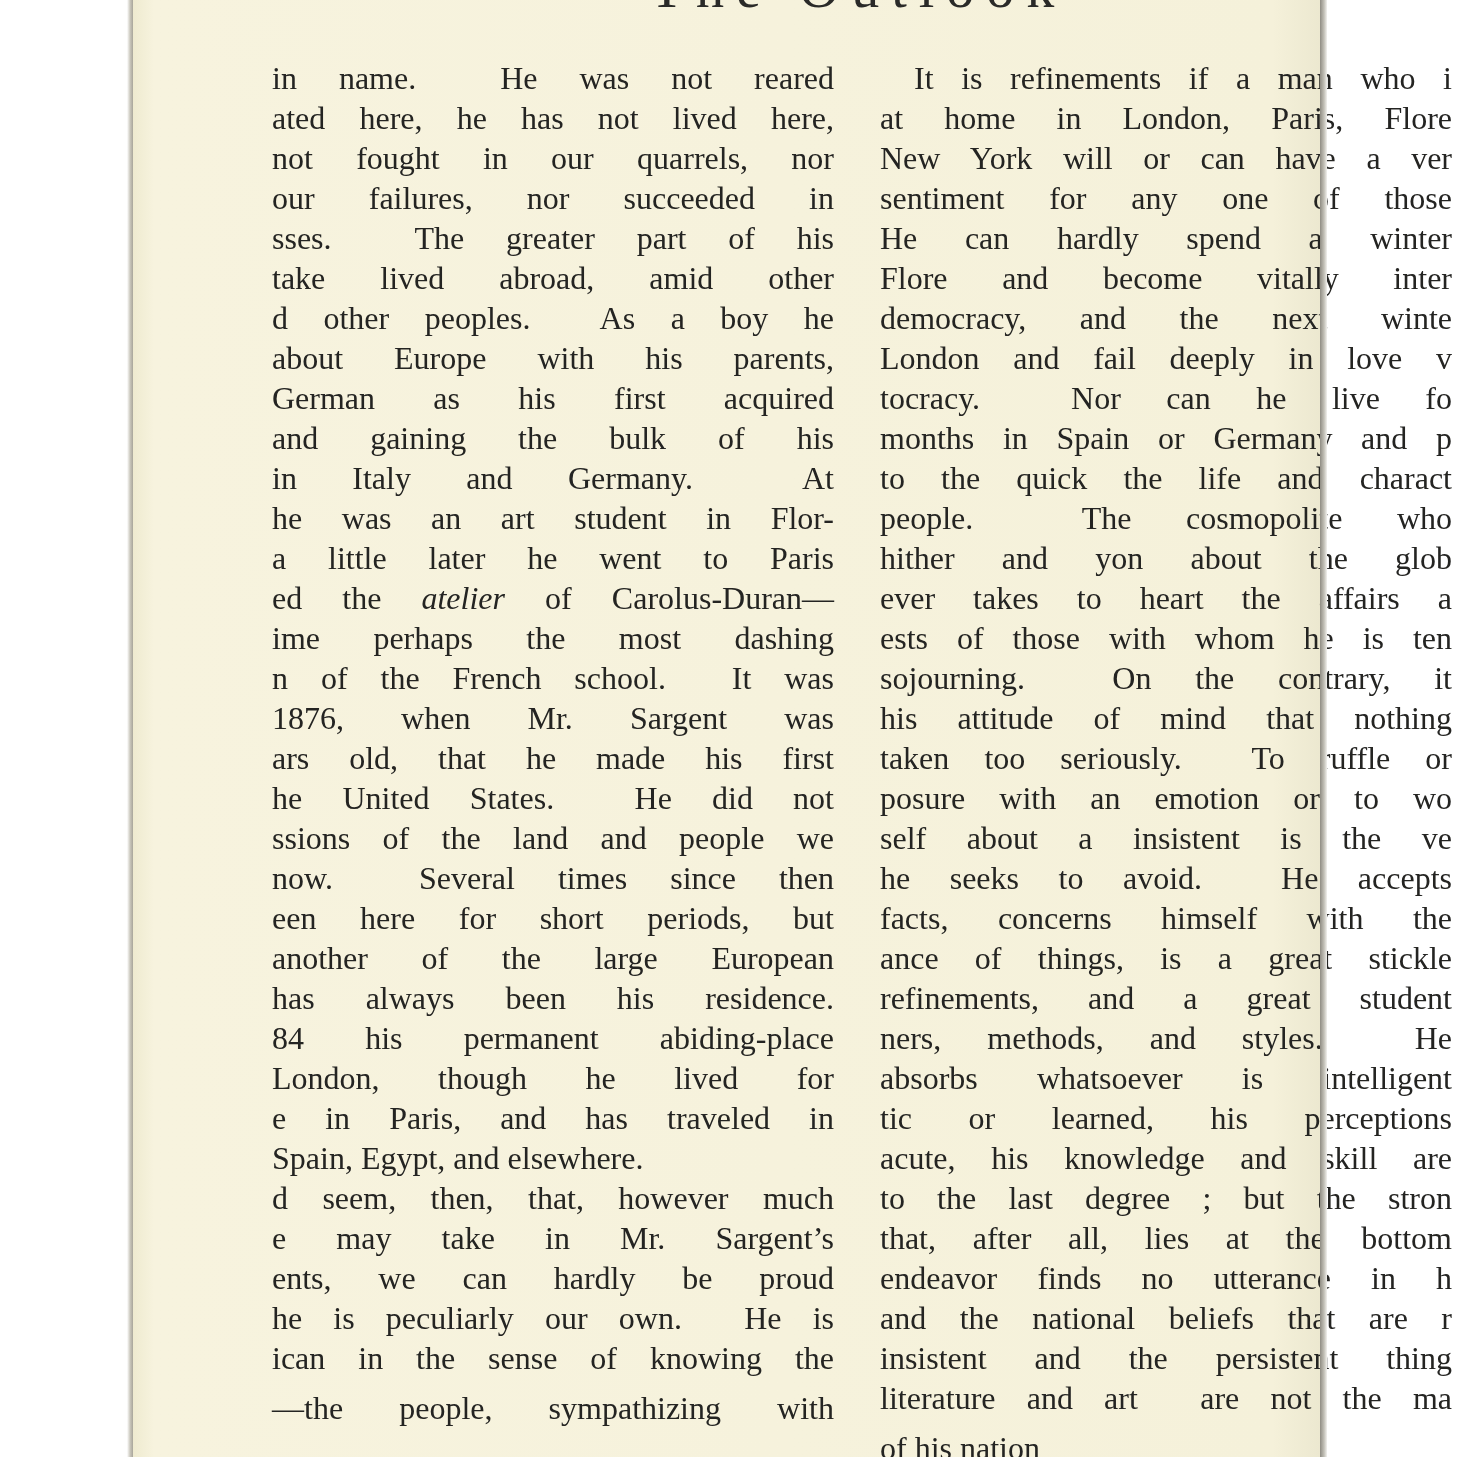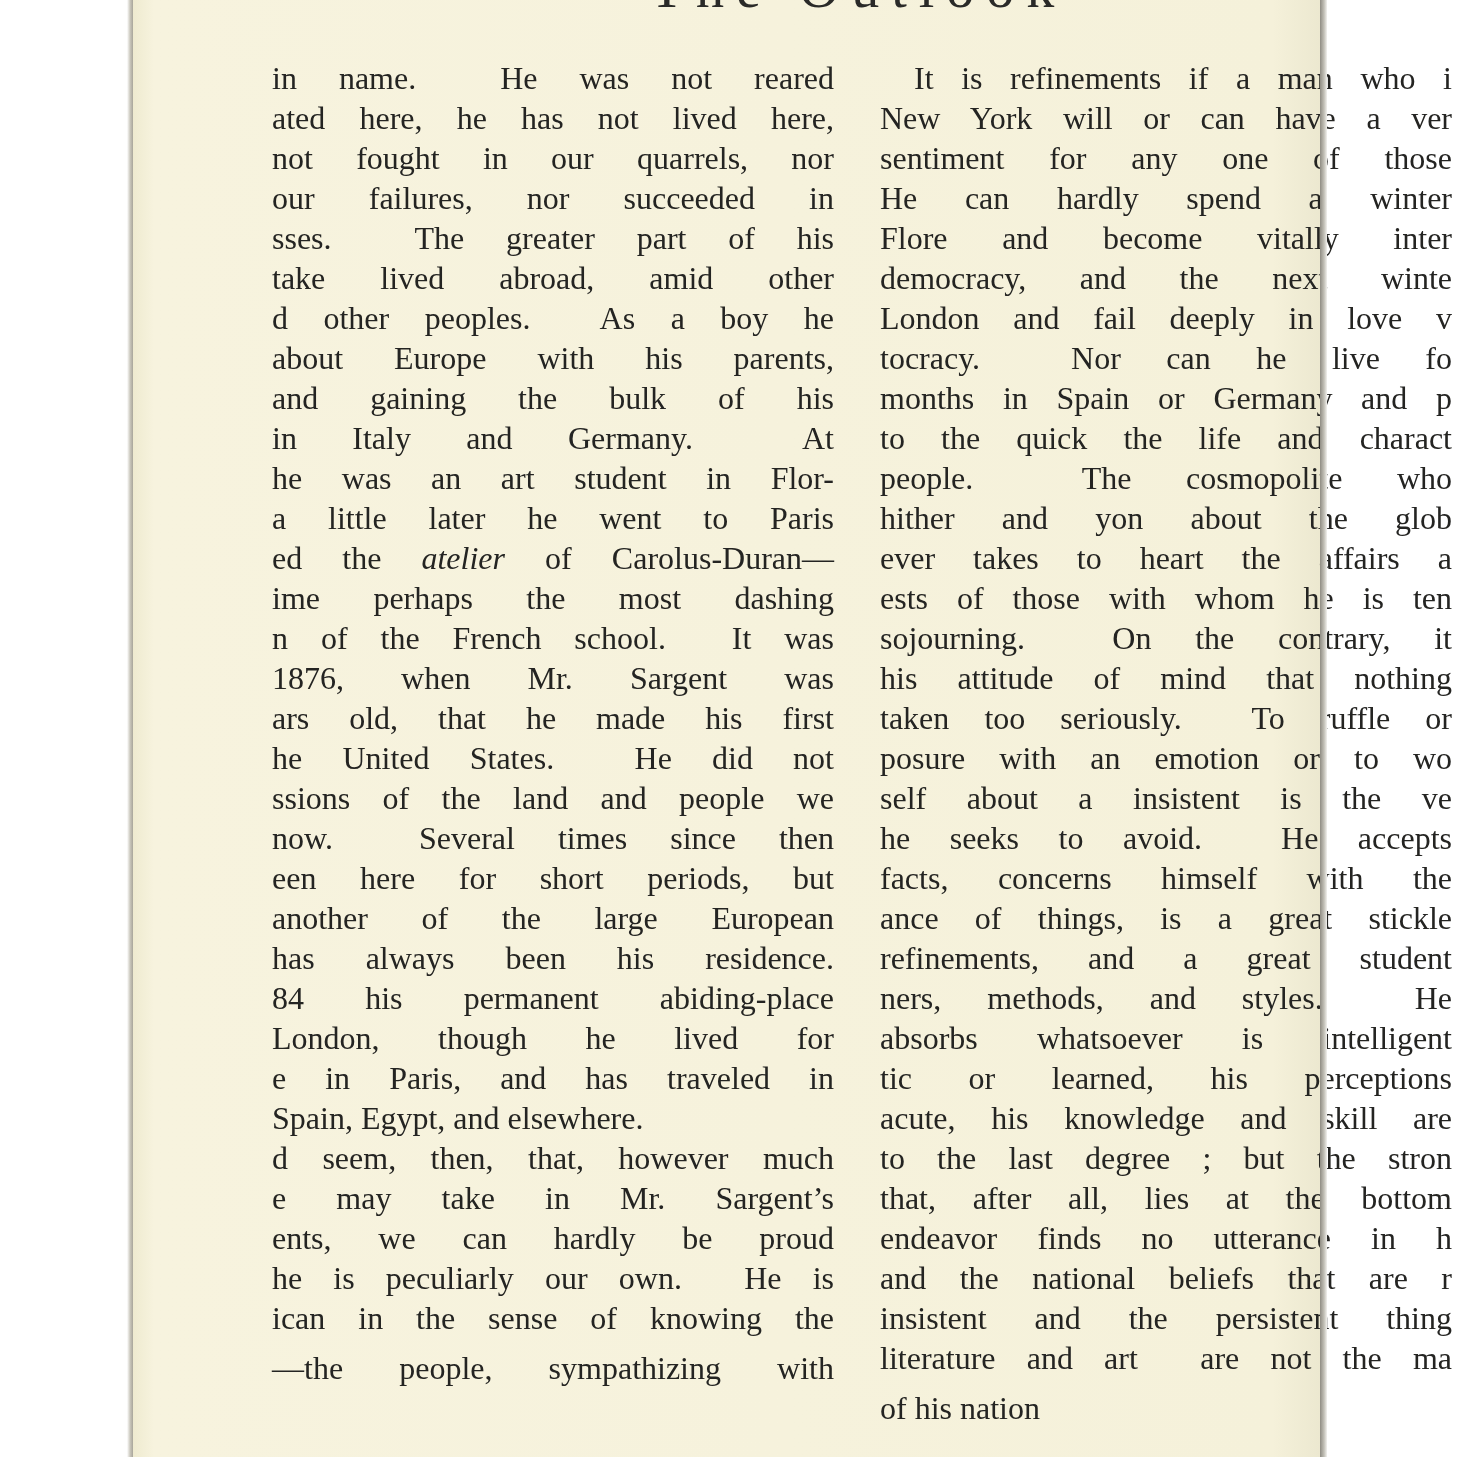--- a/index.html
+++ b/index.html
@@ -61,20 +61,21 @@
     </div>
     <div class="col col-left">
         <div class="line">in name.&nbsp; He was not reared</div>
         <div class="line">ated here, he has not lived here,</div>
         <div class="line">not fought in our quarrels, nor</div>
         <div class="line">our failures, nor succeeded in</div>
         <div class="line">sses.&nbsp; The greater part of his</div>
         <div class="line">take lived abroad, amid other</div>
         <div class="line">d other peoples.&nbsp; As a boy he</div>
         <div class="line">about Europe with his parents,</div>
+        <div class="line">German as his first acquired</div>
         <div class="line">and gaining the bulk of his</div>
         <div class="line">in Italy and Germany.&nbsp; At</div>
         <div class="line">he was an art student in Flor-</div>
         <div class="line">a little later he went to Paris</div>
         <div class="line"><span>ed the </span><span class="it">atelier</span><span> of Carolus-Duran—</span></div>
         <div class="line">ime perhaps the most dashing</div>
         <div class="line">n of the French school.&nbsp; It was</div>
         <div class="line">1876, when Mr. Sargent was</div>
         <div class="line">ars old, that he made his first</div>
         <div class="line">he United States.&nbsp; He did not</div>
@@ -89,20 +90,21 @@
         <div class="line rag">Spain, Egypt, and elsewhere.</div>
         <div class="line">d seem, then, that, however much</div>
         <div class="line">e may take in Mr. Sargent’s</div>
         <div class="line">ents, we can hardly be proud</div>
         <div class="line">he is peculiarly our own.&nbsp; He is</div>
         <div class="line">ican in the sense of knowing the</div>
         <div class="line partial">—the people, sympathizing with</div>
       </div>
     <div class="col col-right">
         <div class="line indent">It is refinements if a man who i</div>
+        <div class="line">at home in London, Paris, Flore</div>
         <div class="line">New York will or can have a ver</div>
         <div class="line">sentiment for any one of those</div>
         <div class="line">He can hardly spend a winter</div>
         <div class="line">Flore and become vitally inter</div>
         <div class="line">democracy, and the next winte</div>
         <div class="line">London and fail deeply in love v</div>
         <div class="line">tocracy.&nbsp; Nor can he live fo</div>
         <div class="line">months in Spain or Germany and p</div>
         <div class="line">to the quick the life and charact</div>
         <div class="line">people.&nbsp; The cosmopolite who</div>

